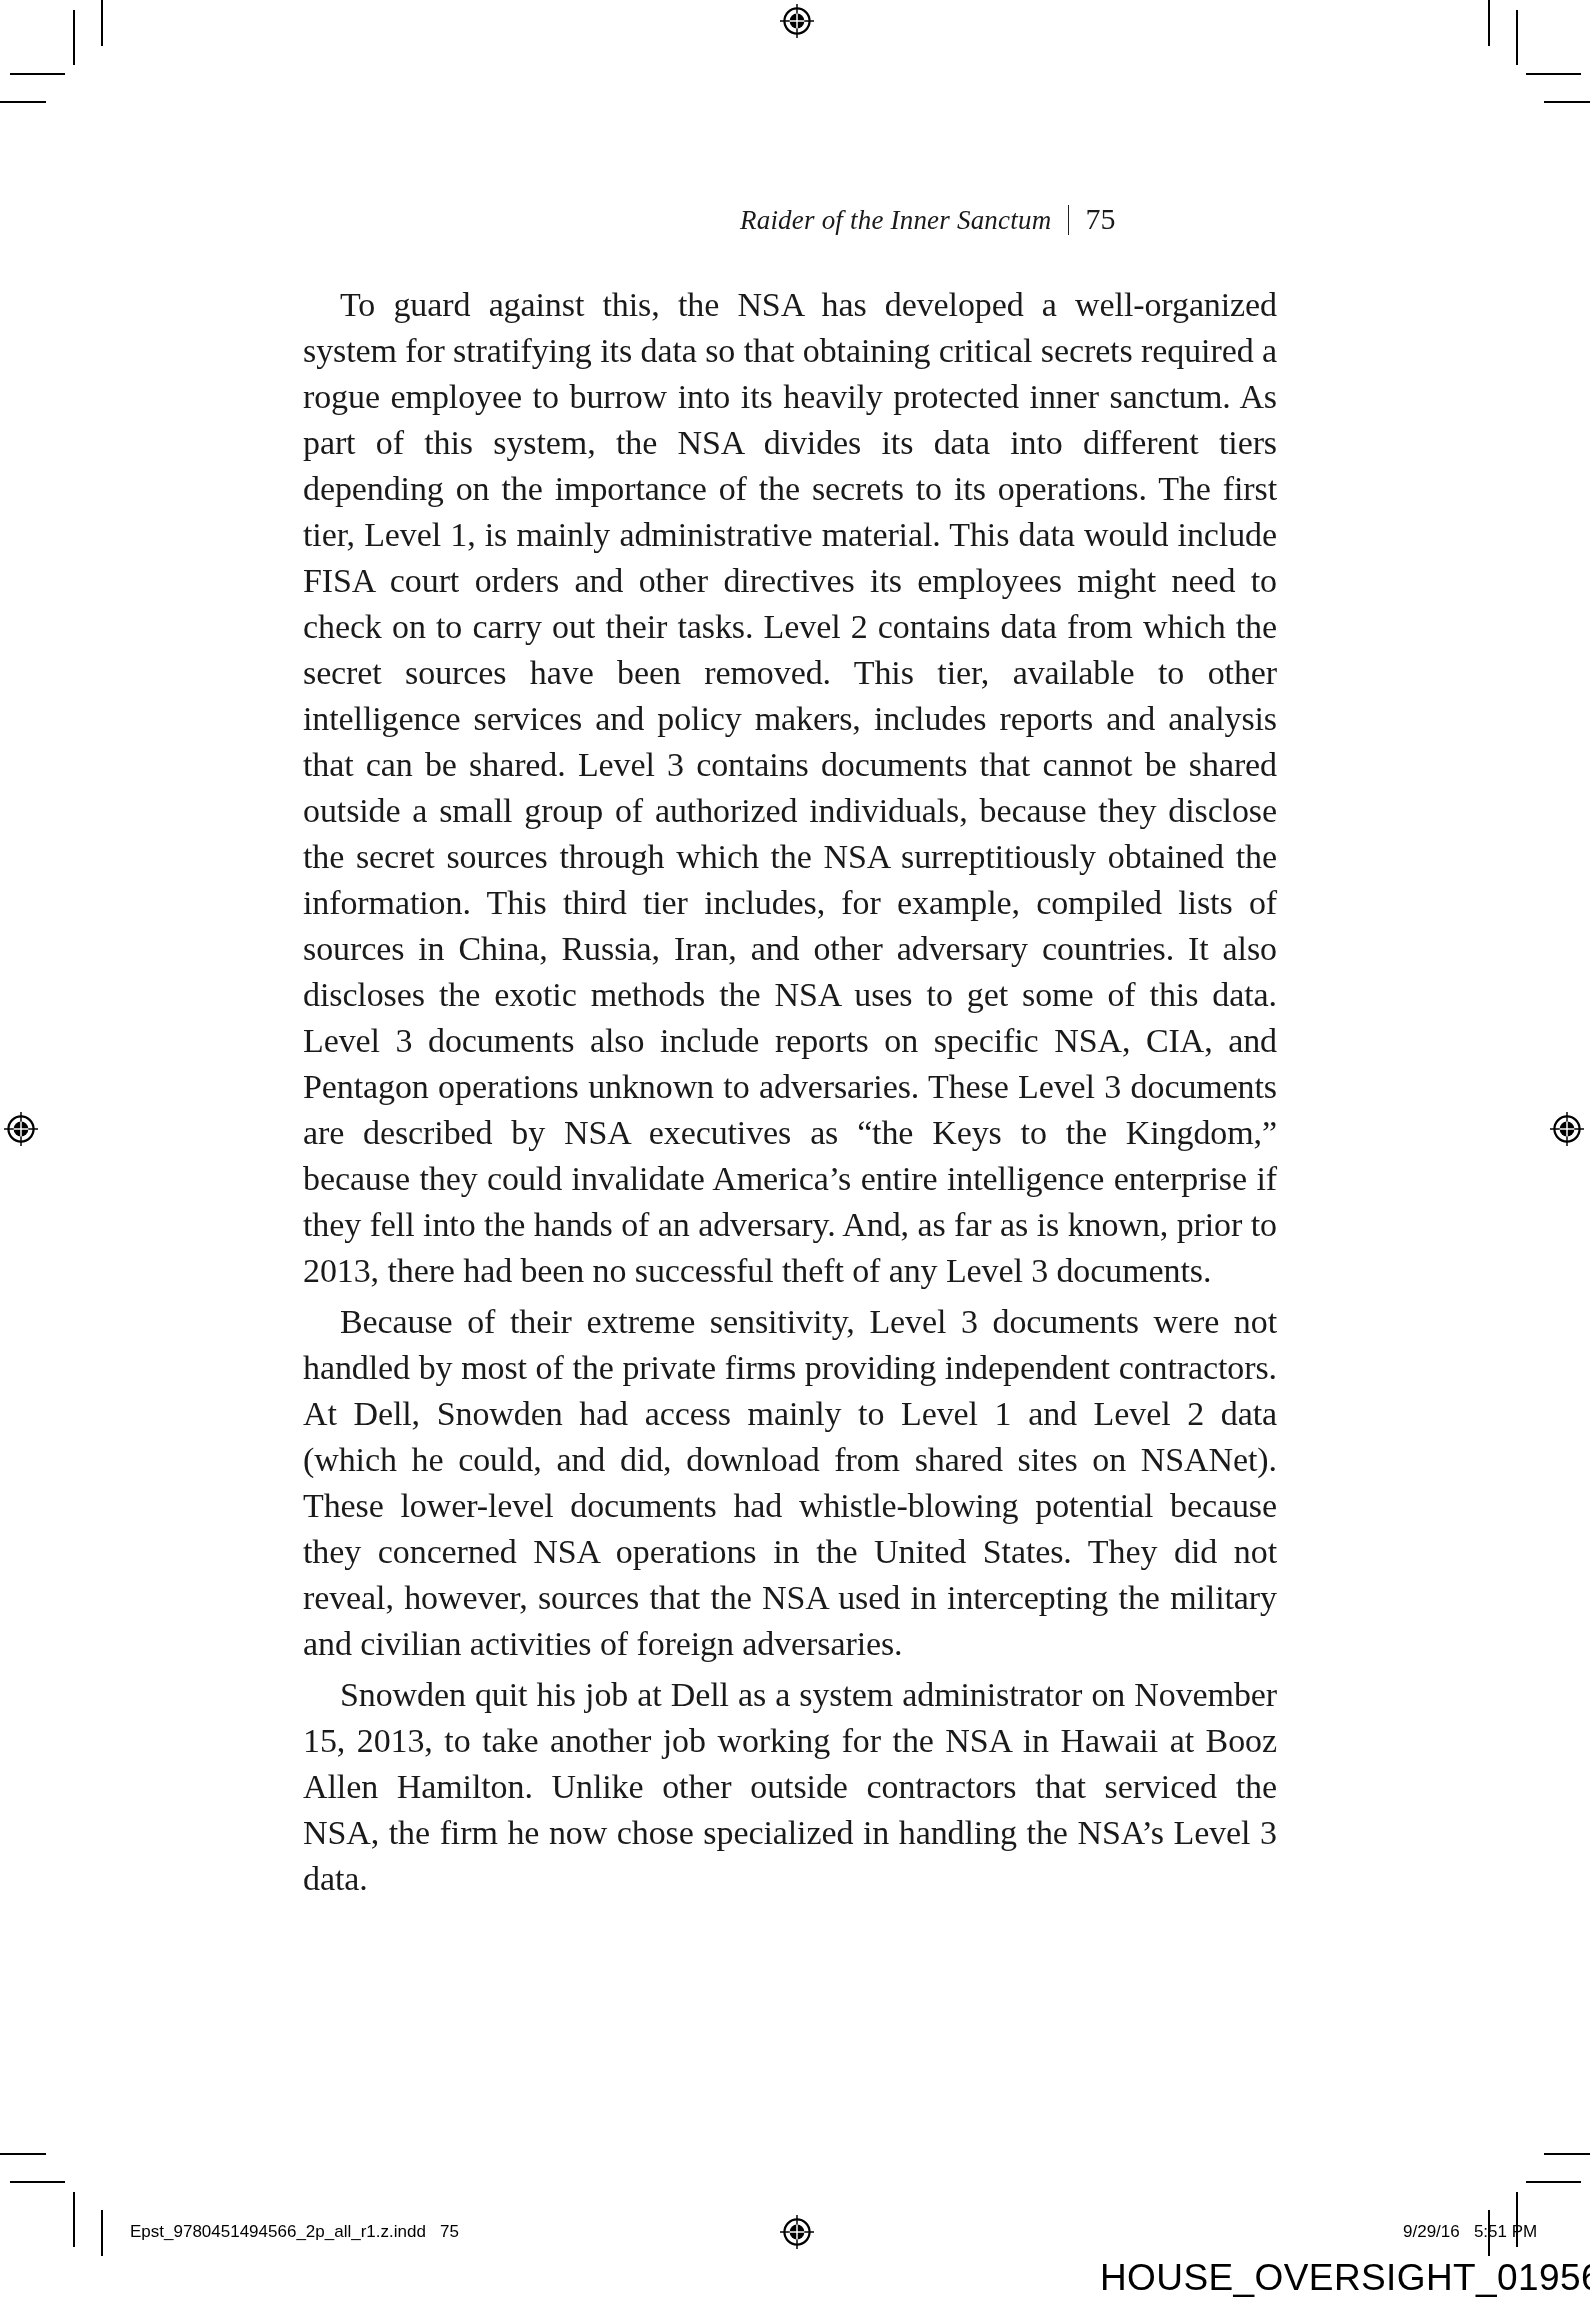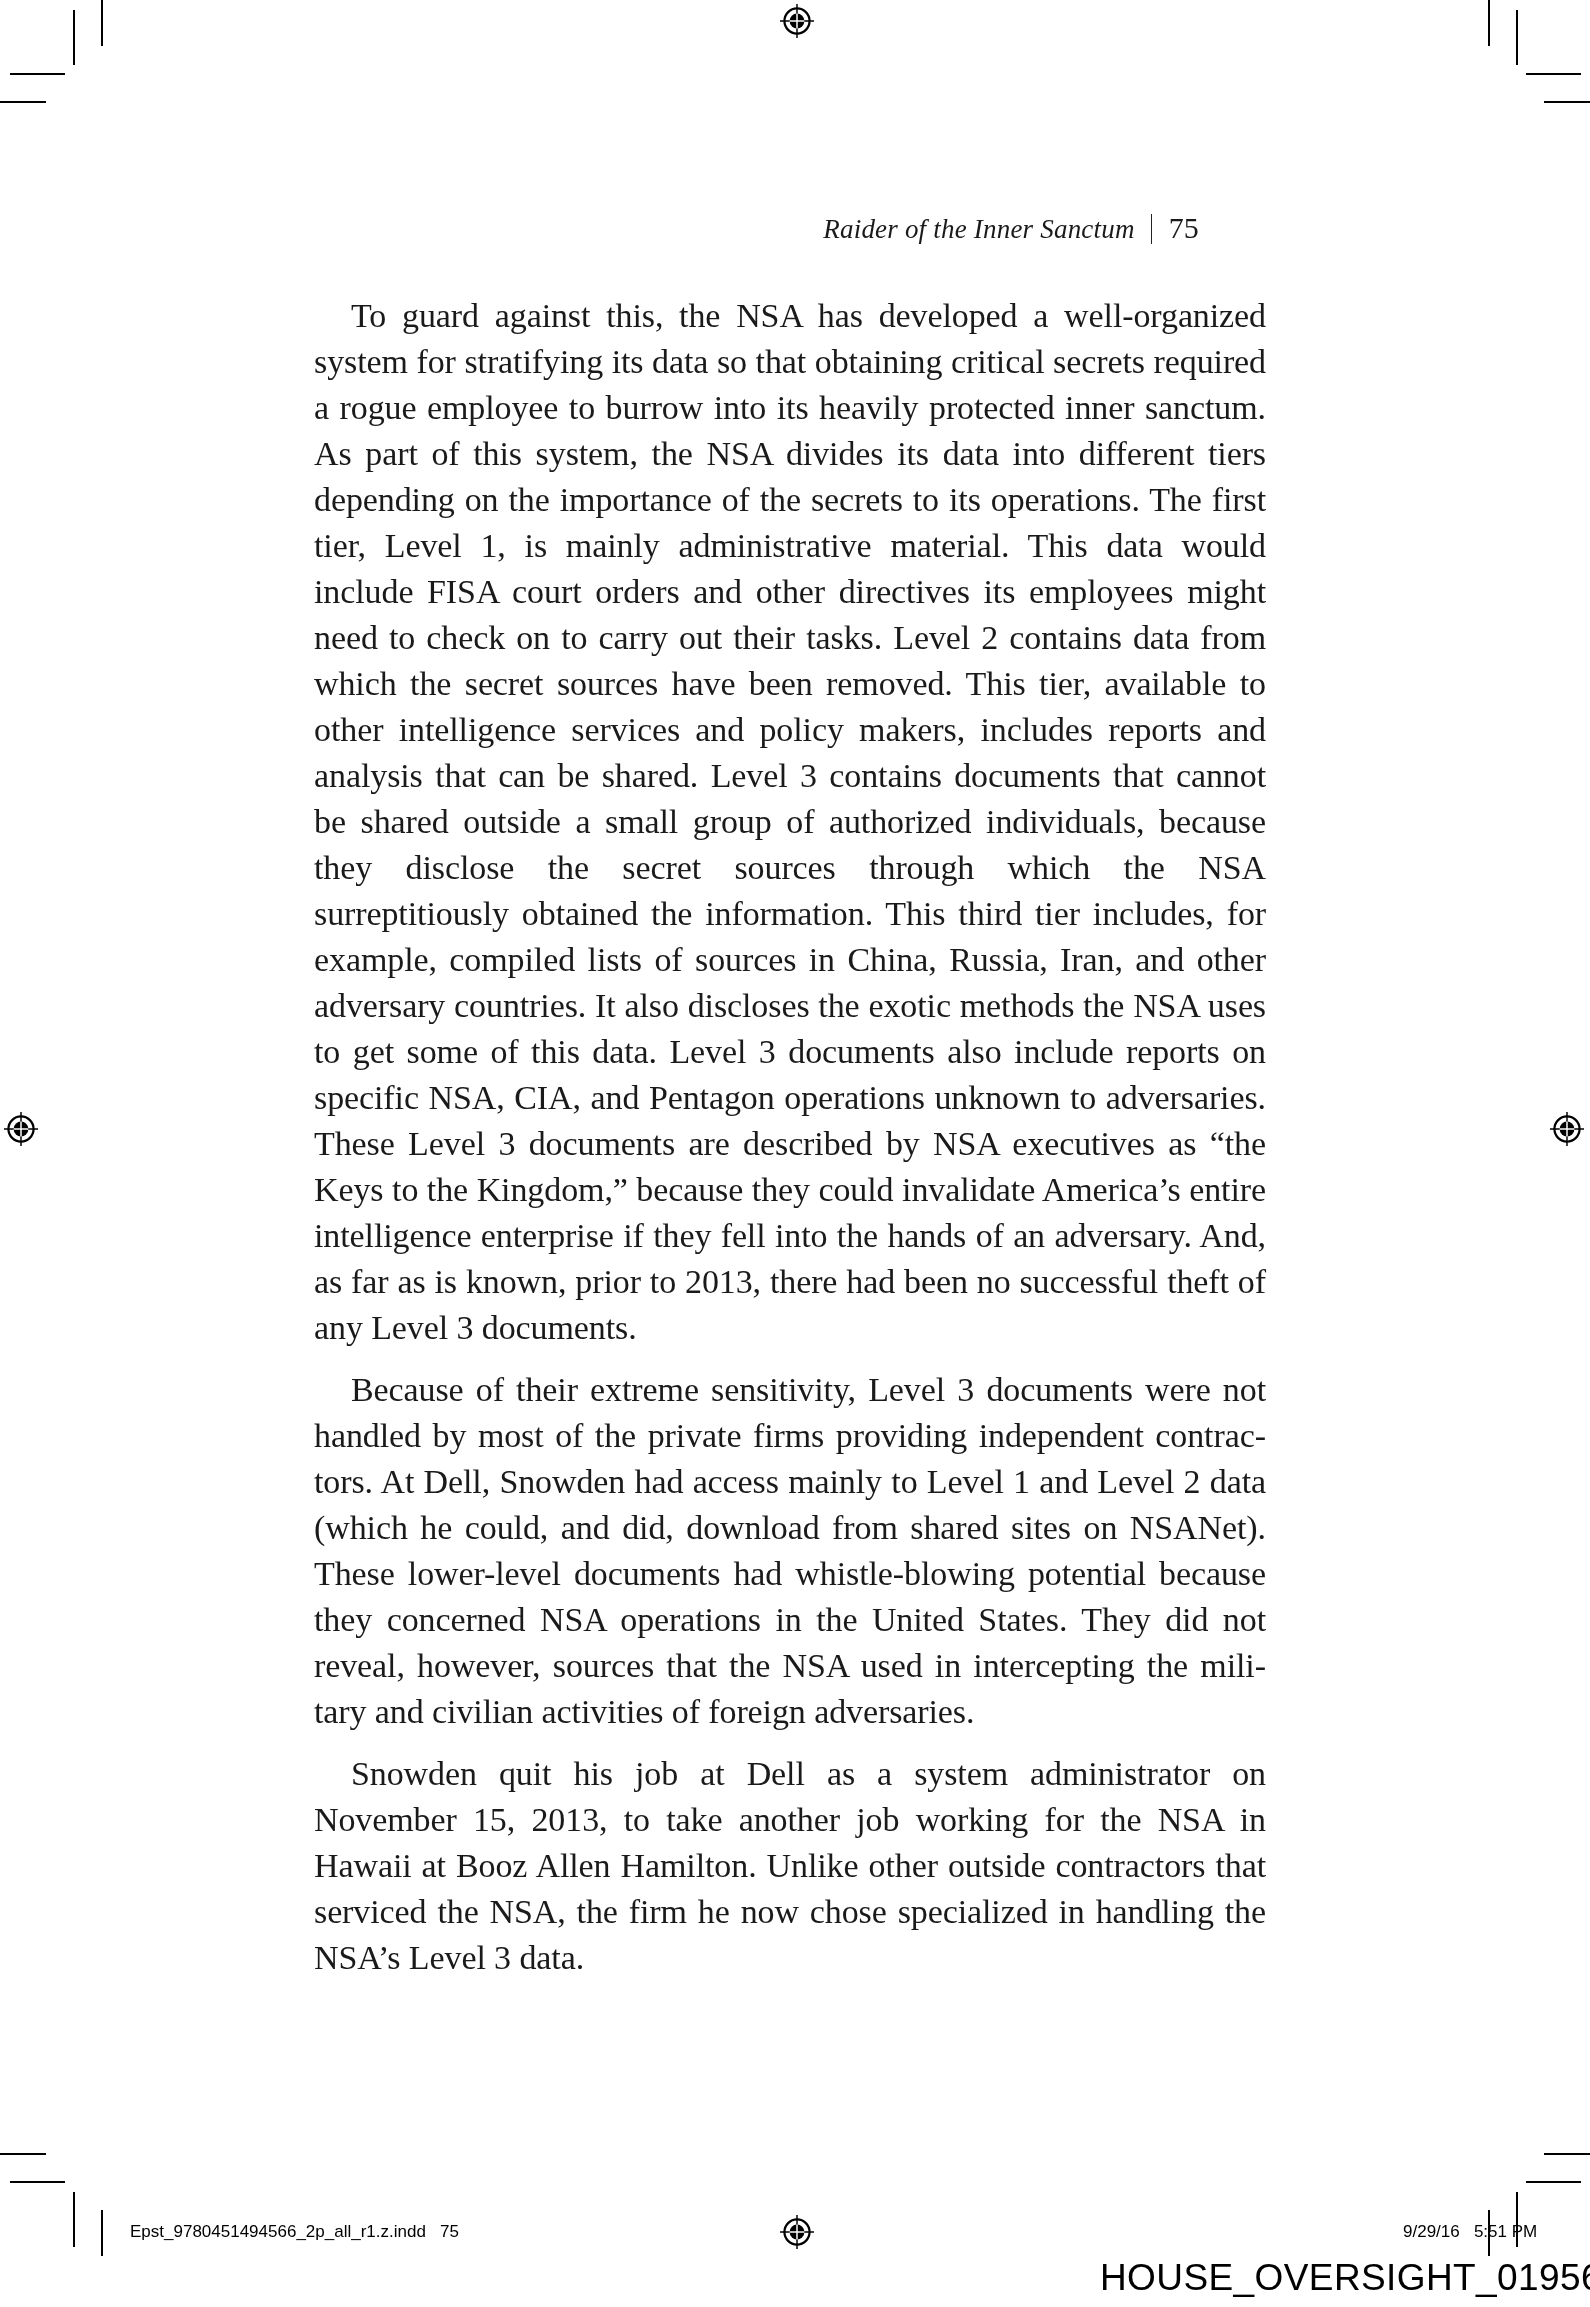--- a/index.html
+++ b/index.html
@@ -10,34 +10,34 @@
   }
   .mark { position: absolute; background: #000; }
   .v-thin { width: 1.5px; }
   .v-thick { width: 2.2px; }
   .h-thin { height: 1.5px; }
   .h-thick { height: 2.2px; }
 
   .reg { position: absolute; width: 34px; height: 34px; }
 
   .running-head {
-    position: absolute; left: 740px; width: 542px; top: 209px;
-    text-align: center; font-size: 27px; line-height: 37px;
+    position: absolute; left: 740px; width: 542px; top: 200px;
+    text-align: left; font-size: 27px; line-height: 37px;
   }
   .running-head .title { font-style: italic; letter-spacing: 0.2px; }
   .running-head .sep { display: inline-block; width: 1.5px; height: 30px; background: #222; vertical-align: -6px; margin: 0 16.3px 0 16.3px; }
   .running-head .folio { font-size: 30px; }
 
   .body-text {
     position: absolute; left: 298px; top: 277px; width: 984px;
     font-size: 34px; line-height: 46px;
     text-align: justify; hyphens: manual;
     letter-spacing: -0.1px;
   }
-  .body-text p { margin: 16px; text-indent: 37px; }
+  .body-text p { margin: 5px; text-indent: 37px; }
 
   .slug {
     position: absolute; top: 2222px;
     font-family: "Liberation Sans", "DejaVu Sans", sans-serif;
     font-size: 17px; color: #000;
   }
   .bates {
     position: absolute; top: 2257px; left: 1100px;
     font-family: "Liberation Sans", "DejaVu Sans", sans-serif;
     font-size: 37px; color: #000; letter-spacing: 0.4px;

